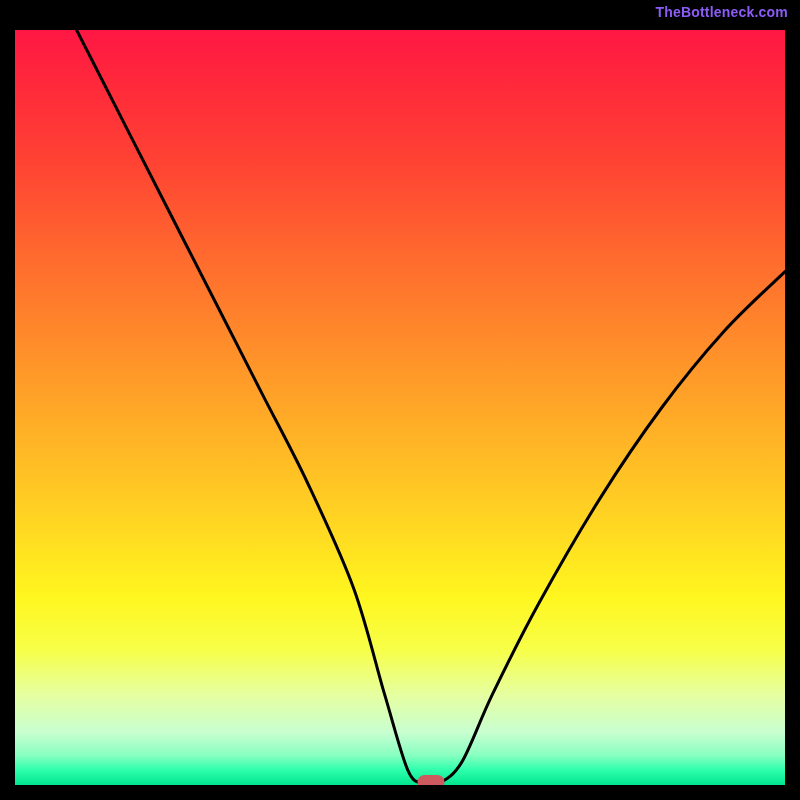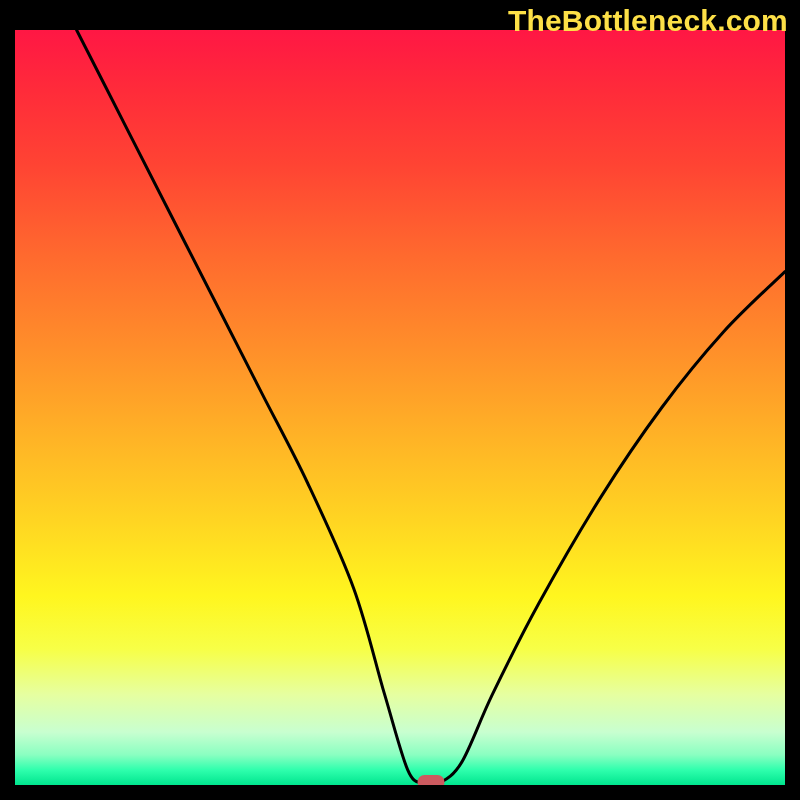--- a/index.html
+++ b/index.html
@@ -14,22 +14,22 @@
   .frame {
     position: relative;
     width: 800px;
     height: 800px;
     background: #000;
   }
   .watermark {
     position: absolute;
     top: 4px;
     right: 12px;
-    color: #fde047;
-    font-size: 30px;
+    color: #8b5cf6;
+    font-size: 14px;
     font-weight: 600;
     letter-spacing: 0.2px;
     z-index: 10;
     margin-left: 16px;
   }
   .plot-area {
     position: absolute;
     left: 15px;
     top: 30px;
     width: 770px;

